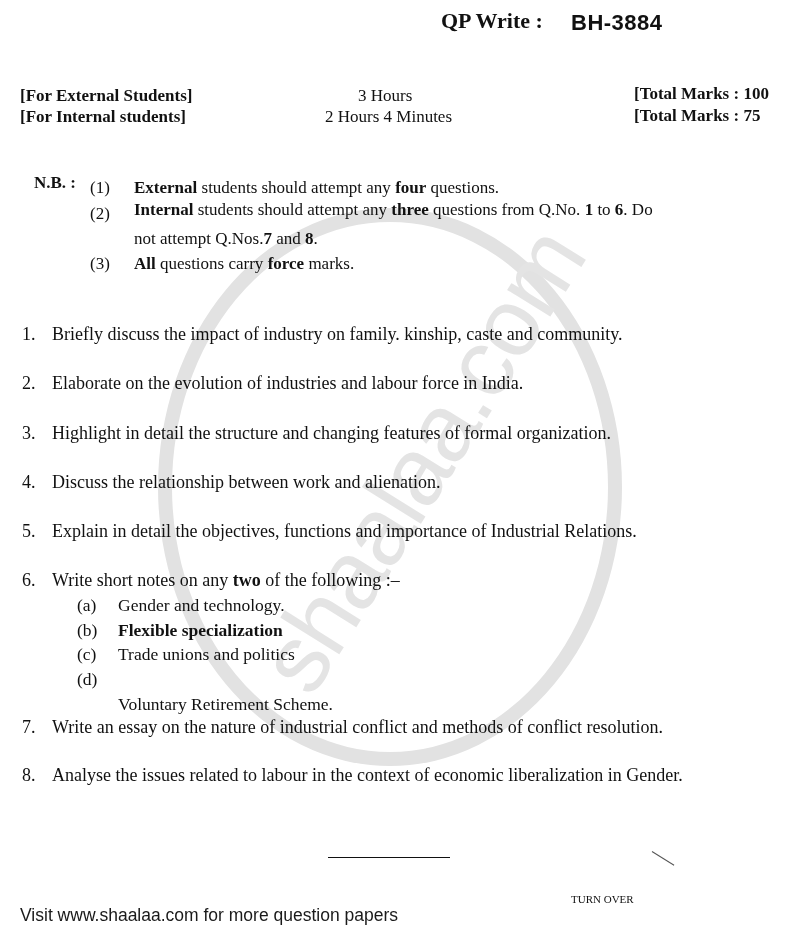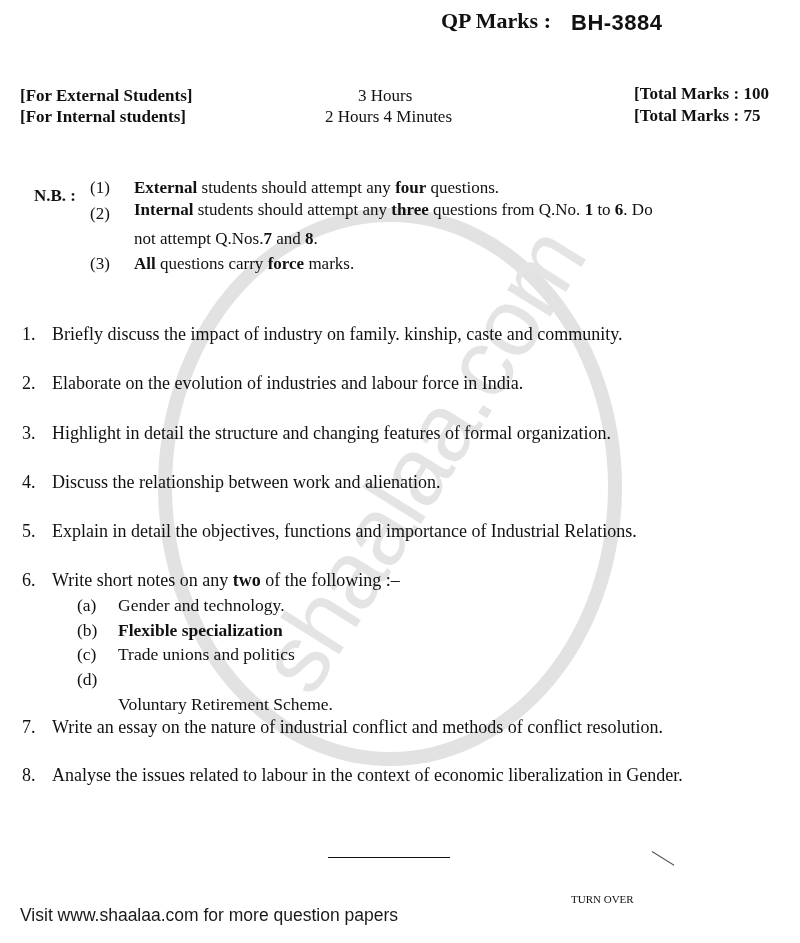--- a/index.html
+++ b/index.html
@@ -20,21 +20,21 @@
       font-size: 96px; color: #e4e4e4; font-weight: normal;
       transform: rotate(-58deg); transform-origin: center center;
       z-index: 0; letter-spacing: -2px; text-align: center;
     }
     .layer { position: relative; z-index: 1; }
     .qp-label { left: 441px; top: 8px; font-size: 22px; font-weight: bold; }
     .qp-value { left: 571px; top: 10px; font-size: 22px; font-weight: bold;
       font-family: "Liberation Sans", "DejaVu Sans", sans-serif; letter-spacing: 0.5px; }
     .hdr { font-size: 17px; }
     .bold { font-weight: bold; }
-    .nb-label { left: 34px; top: 186px; font-size: 17px; font-weight: bold; text-align: center; }
+    .nb-label { left: 34px; top: 173px; font-size: 17px; font-weight: bold; text-align: center; }
     .nb-num { font-size: 17px; }
     .nb-text { font-size: 17px; }
     .q-num { left: 22px; font-size: 18px; }
     .q-text { left: 52px; font-size: 18px; }
     .sub-label { left: 77px; font-size: 17.5px; }
     .sub-text { left: 118px; font-size: 17.5px; }
     .rule { position: absolute; left: 328px; top: 857px; width: 122px; height: 1px; background: #111; }
     .tick-mark { position: absolute; left: 652px; top: 851px; width: 26px; height: 1px; background: #555;
       transform: rotate(32deg); transform-origin: left center; }
     .turn-over { left: 571px; top: 893px; font-size: 11px; }
@@ -42,21 +42,21 @@
       font-family: "Liberation Sans", "DejaVu Sans", sans-serif; color: #1a1a1a; }
   </style>
 </head>
 <body>
 
 <div class="watermark-circle"></div>
 <div class="watermark-text">shaalaa.com</div>
 
 <div class="layer">
 
-  <span class="abs qp-label">QP Marks :</span>
+  <span class="abs qp-label">QP Write :</span>
   <span class="abs qp-value">BH-3884</span>
 
   <span class="abs hdr bold" style="left:20px;top:86px;">[For External Students]</span>
   <span class="abs hdr" style="left:358px;top:86px;">3 Hours</span>
   <span class="abs hdr bold" style="left:634px;top:84px;">[Total Marks : 100</span>
 
   <span class="abs hdr bold" style="left:20px;top:107px;">[For Internal students]</span>
   <span class="abs hdr" style="left:325px;top:107px;">2 Hours 4 Minutes</span>
   <span class="abs hdr bold" style="left:634px;top:106px;">[Total Marks : 75</span>
 

